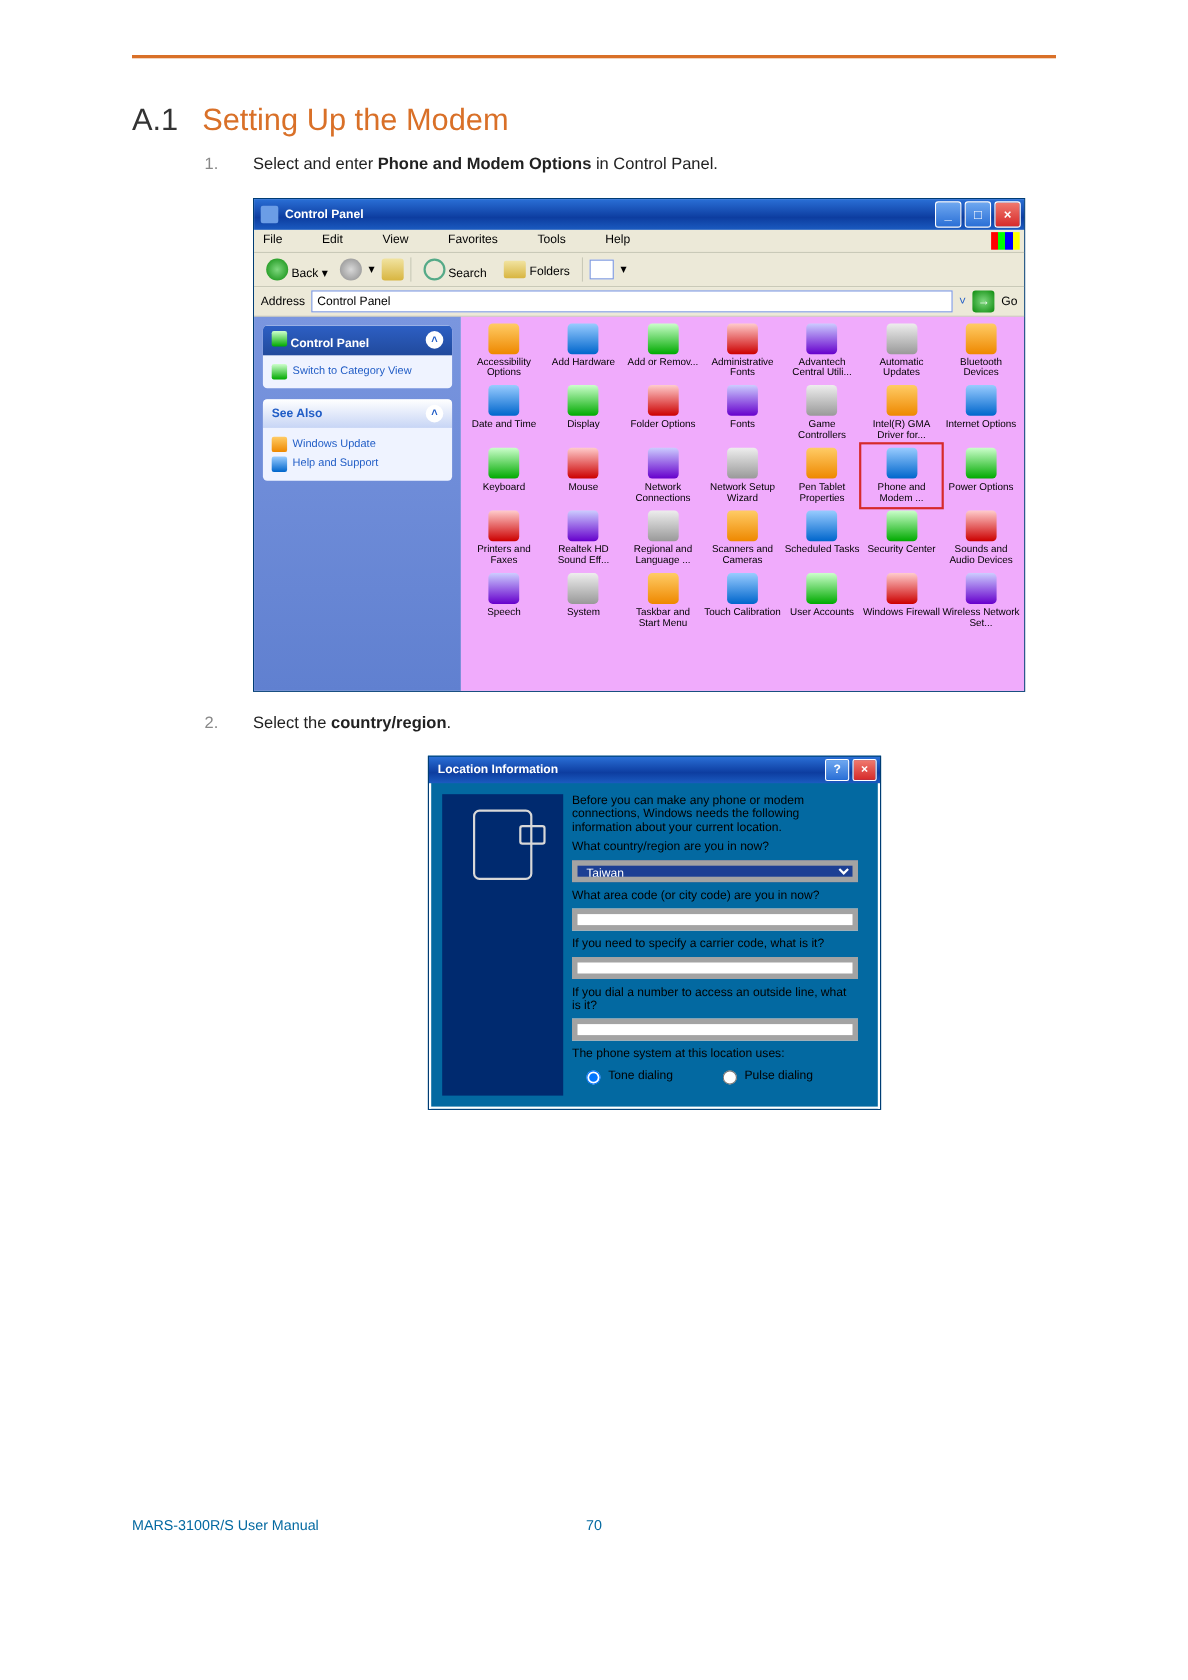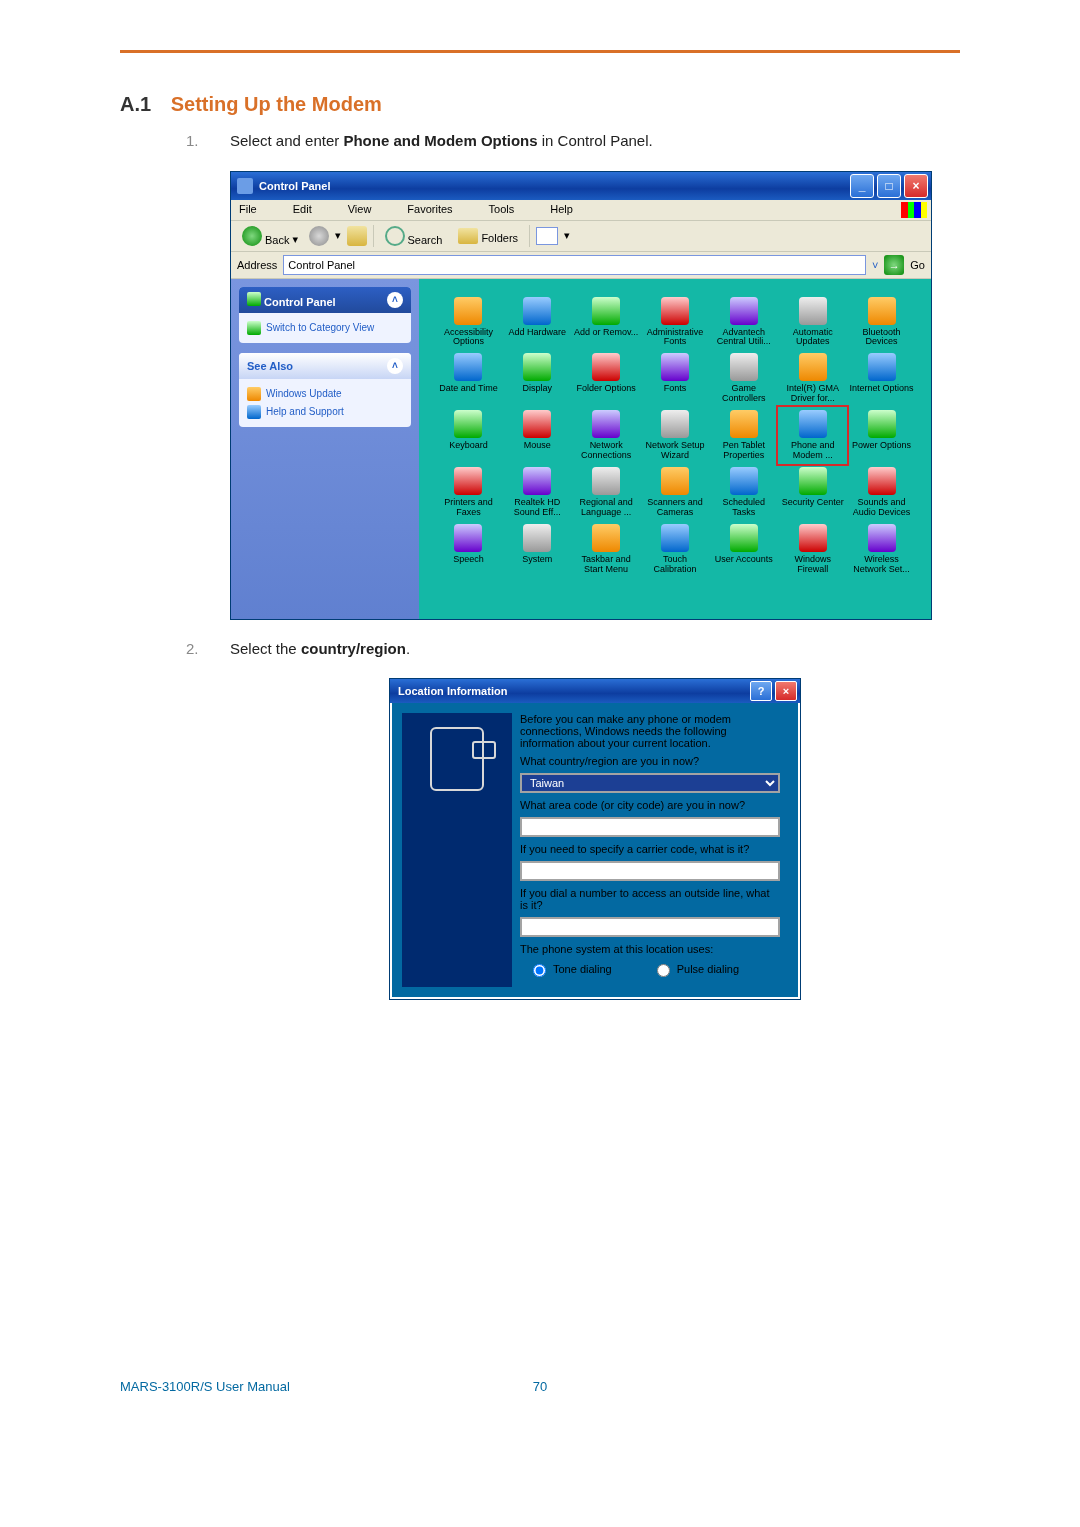--- a/index.html
+++ b/index.html
@@ -1,18 +1,18 @@
 <!DOCTYPE html>
 <html><head>
 <meta charset="utf-8">
 <style>
 body{margin:0;background:#fff;font-family:Arial,Helvetica,sans-serif;width:1080px}
 .page{padding:50px 120px 40px 120px;min-height:1440px;position:relative;box-sizing:border-box}
 .rule{height:3px;background:#d97028;margin-bottom:40px}
-.heading{margin:0 0 14px 0;font-size:20px;font-weight:bold}
+.heading{margin:0 0 14px 0;font-size:28px;font-weight:normal}
 .heading .num{color:#333;margin-right:14px}
 .heading .title{color:#d97028}
 .step{display:flex;margin:0 0 12px 66px;font-size:15px;color:#222;line-height:1.5}
 .step .n{width:44px;color:#888}
 .step .t{flex:1}
 .screenshot-box{margin:18px 0 18px 110px}
 
 .win{width:700px;border:1px solid #003c74;background:#fff;font-family:Tahoma,Arial,sans-serif;font-size:11px;color:#000}
 .titlebar{height:28px;background:linear-gradient(#2a6fd6,#0d3da0 60%,#1b5bc0);display:flex;align-items:center;color:#fff;font-weight:bold;padding-left:6px}
 .titlebar .ticon{width:16px;height:16px;background:#6b9de6;margin-right:6px;border-radius:2px}
@@ -38,40 +38,40 @@
 .go-btn{width:20px;height:20px;background:radial-gradient(circle,#7fd87f,#0a8a0a);border-radius:3px;display:flex;align-items:center;justify-content:center;color:#fff;font-weight:bold}
 .body{display:flex;height:340px}
 .sidebar{width:172px;background:linear-gradient(#7a96df,#6080d0);padding:8px}
 .panel{background:#eff3ff;border-radius:4px;margin-bottom:10px;overflow:hidden}
 .panel-hd{background:linear-gradient(#fff,#c7d5f5);padding:5px 8px;color:#215dc6;font-weight:bold;display:flex;align-items:center;justify-content:space-between}
 .panel-hd.dark{background:linear-gradient(#2d5fc4,#214a9c);color:#fff}
 .chev{width:16px;height:16px;border-radius:50%;background:#fff;color:#215dc6;display:flex;align-items:center;justify-content:center;font-size:10px}
 .panel-body{padding:6px 8px}
 .side-link{color:#215dc6;font-size:10px;display:flex;align-items:center;gap:5px;padding:2px 0}
 .side-icn{width:14px;height:14px;display:inline-block;border-radius:2px}
-.content{flex:1;background:#14b8a6;padding:16px;overflow:hidden}
+.content{flex:1;background:#f0abfc;padding:4px;overflow:hidden}
 .icon-grid{display:grid;grid-template-columns:repeat(7,1fr);gap:2px 2px}
 .cp-item{display:flex;flex-direction:column;align-items:center;text-align:center;font-size:9px;line-height:1.1;padding:2px 0;color:#000}
 .cp-item .cp-icn{width:28px;height:28px;margin-bottom:3px;border-radius:4px}
 .cp-item.hl{outline:2px solid #d62a2a;outline-offset:1px}
 
 .dlg{width:410px;border:1px solid #003c74;background:#0369a1;font-family:Tahoma,Arial,sans-serif;font-size:11px;margin:18px auto 0 auto}
 .dlg .dtitle{height:24px;background:linear-gradient(#2a6fd6,#0d3da0 60%,#1b5bc0);display:flex;align-items:center;color:#fff;font-weight:bold;padding-left:8px}
 .dlg .dtitle .spacer{flex:1}
 .dlg .dtitle .dbtn{width:20px;height:18px;margin-right:3px;border:1px solid #fff;border-radius:2px;display:flex;align-items:center;justify-content:center;font-weight:bold}
 .dlg .dtitle .help{background:linear-gradient(#6fa8f0,#2a6fd6);color:#fff}
 .dlg .dtitle .dclose{background:linear-gradient(#f07a6f,#d62a2a);color:#fff}
 .dlg-inner{border:2px solid #fff;border-top:none;padding:2px}
 .dlg-body{display:flex;padding:8px}
 .dlg-img{width:110px;background:#002a6f;display:flex;align-items:flex-start;justify-content:center;padding-top:14px}
 .dlg-img .phone{width:50px;height:60px;border:2px solid #d8d8d8;border-radius:6px;position:relative}
 .dlg-img .phone::after{content:"";position:absolute;right:-14px;top:12px;width:20px;height:14px;border:2px solid #d8d8d8;border-radius:3px}
 .dlg-form{flex:1;padding:0 8px}
 .dlg-form p{margin:0 0 6px 0}
-.dlg-form .field input[type=text],.dlg-form select{width:100%;border:2px solid #a3a3a3;height:20px;font-size:11px;padding:0 4px;box-sizing:border-box;margin-bottom:6px}
+.dlg-form .field input[type=text],.dlg-form select{width:100%;border:5px solid #a3a3a3;height:20px;font-size:11px;padding:0 4px;box-sizing:border-box;margin-bottom:6px}
 .dlg-form input.short{width:120px}
 .radios{display:flex;gap:40px;margin:2px 0 10px 8px}
 .radios label{display:flex;align-items:center;gap:4px}
 .dlg-btns{display:flex;justify-content:flex-end;gap:8px;padding:0 10px 10px 0}
 .dlg-btns button{width:74px;height:22px;background:#ece9d8;border:1px solid #003c74;border-radius:3px;font-size:11px}
 .footer{position:absolute;bottom:46px;left:120px;right:120px;display:flex;font-size:13px;color:#0369a1}
 .footer .pn{position:absolute;left:50%;transform:translateX(-50%)}
 
 .c1{background:linear-gradient(#fc6,#e80)}.c2{background:linear-gradient(#9cf,#06c)}.c3{background:linear-gradient(#cfc,#0a0)}.c4{background:linear-gradient(#fcc,#c00)}.c5{background:linear-gradient(#ccf,#60c)}.c6{background:linear-gradient(#eee,#999)}
 </style>

